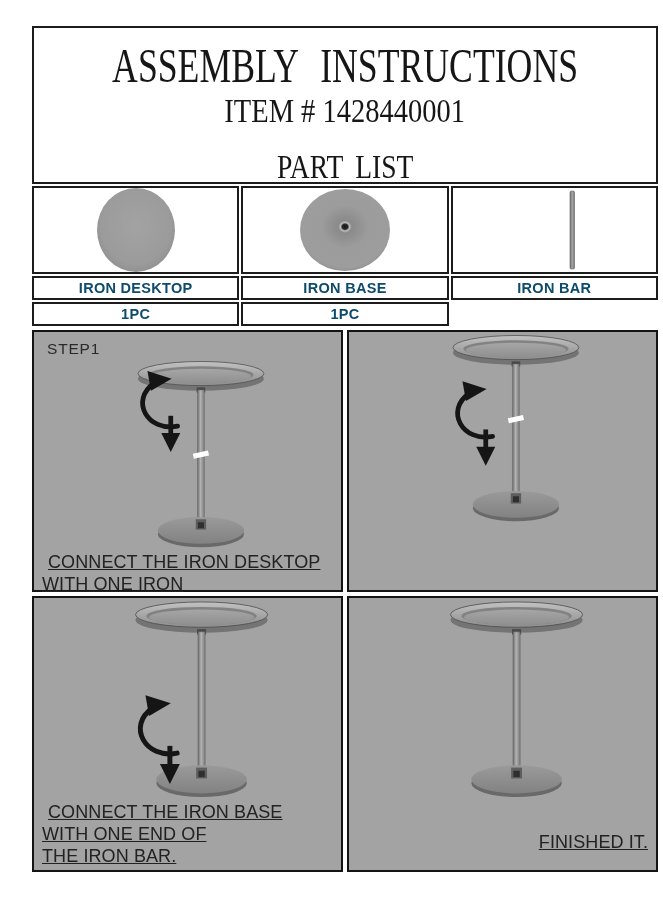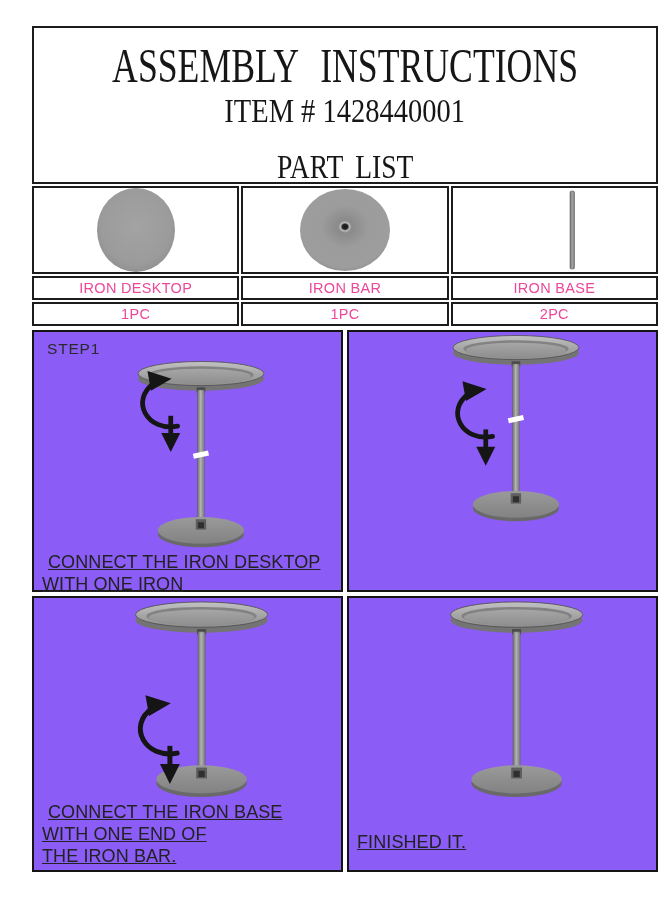--- a/index.html
+++ b/index.html
@@ -39,49 +39,49 @@
   .doc-partlist{
     font-family:"Liberation Serif", serif;
     font-size:30px;line-height:1.1;white-space:nowrap;
     word-spacing:6px;
     transform:scale(0.92,1.12);transform-origin:center top;
     margin-top:24px;color:#161616;
   }
   .img-cell{display:flex;align-items:center;justify-content:center;}
   .label-cell,.pc-cell{
     display:flex;align-items:center;justify-content:center;
-    font-size:14.5px;letter-spacing:0.3px;color:#ec4899;
+    font-size:14.5px;letter-spacing:0.3px;color:#0c4a6e;font-weight:bold;
   }
 
   
   .steps{
     margin-top:4px;
     display:grid;
     grid-template-columns:1fr 1fr;
     grid-template-rows:262px 276px;
     gap:4px;
   }
   .step{
-    border:2px solid #141414;box-sizing:border-box;background:#8b5cf6;
+    border:2px solid #141414;box-sizing:border-box;background:#a3a3a3;
     display:flex;flex-direction:column;
   }
   .step-label{
     font-size:15.5px;letter-spacing:0.8px;color:#2a2a2a;
     padding:8px 0 0 13px;height:18px;
   }
   .step-label.indent-more{padding-left:26px;}
   .step-figure{display:flex;justify-content:center;margin-top:-6px;}
   .step-caption{
     margin-top:auto;
     font-size:18px;line-height:1.22;letter-spacing:0.1px;color:#222;
     white-space:pre-line;text-indent:6px;
     padding:0 8px 8px 8px;
     text-decoration:underline;
   }
-  .step-caption.centered{text-align:left;text-indent:0;padding-bottom:16px;}
+  .step-caption.centered{text-align:right;text-indent:0;padding-bottom:16px;}
 </style>
 </head>
 <body>
 
 <div class="doc">
 
   <div class="top-table">
 
     <div class="cell header-cell">
       <div class="doc-title">ASSEMBLY INSTRUCTIONS</div>
@@ -128,26 +128,25 @@
             <stop offset="0" stop-color="#6f6f6f"></stop>
             <stop offset="0.5" stop-color="#a6a6a6"></stop>
             <stop offset="1" stop-color="#757575"></stop>
           </linearGradient>
         </defs>
         <rect x="86" y="3" width="4.5" height="78" rx="1.5" fill="url(#gBar)" stroke="#616161" stroke-width="0.6"></rect>
       </svg>
     </div>
 
     <div class="cell label-cell">IRON DESKTOP</div>
+    <div class="cell label-cell">IRON BASE</div>
     <div class="cell label-cell">IRON BAR</div>
-    <div class="cell label-cell">IRON BASE</div>
 
     <div class="cell pc-cell">1PC</div>
     <div class="cell pc-cell">1PC</div>
-    <div class="cell pc-cell">2PC</div>
   </div>
 
   <div class="steps">
 
     <div class="step">
       <div class="step-label">STEP1</div>
       <div class="step-figure">
         <svg width="300" height="200" viewBox="0 0 300 232" preserveAspectRatio="xMidYMin meet">
   <defs>
     <linearGradient id="trayG0" x1="0" y1="0" x2="0" y2="1">

